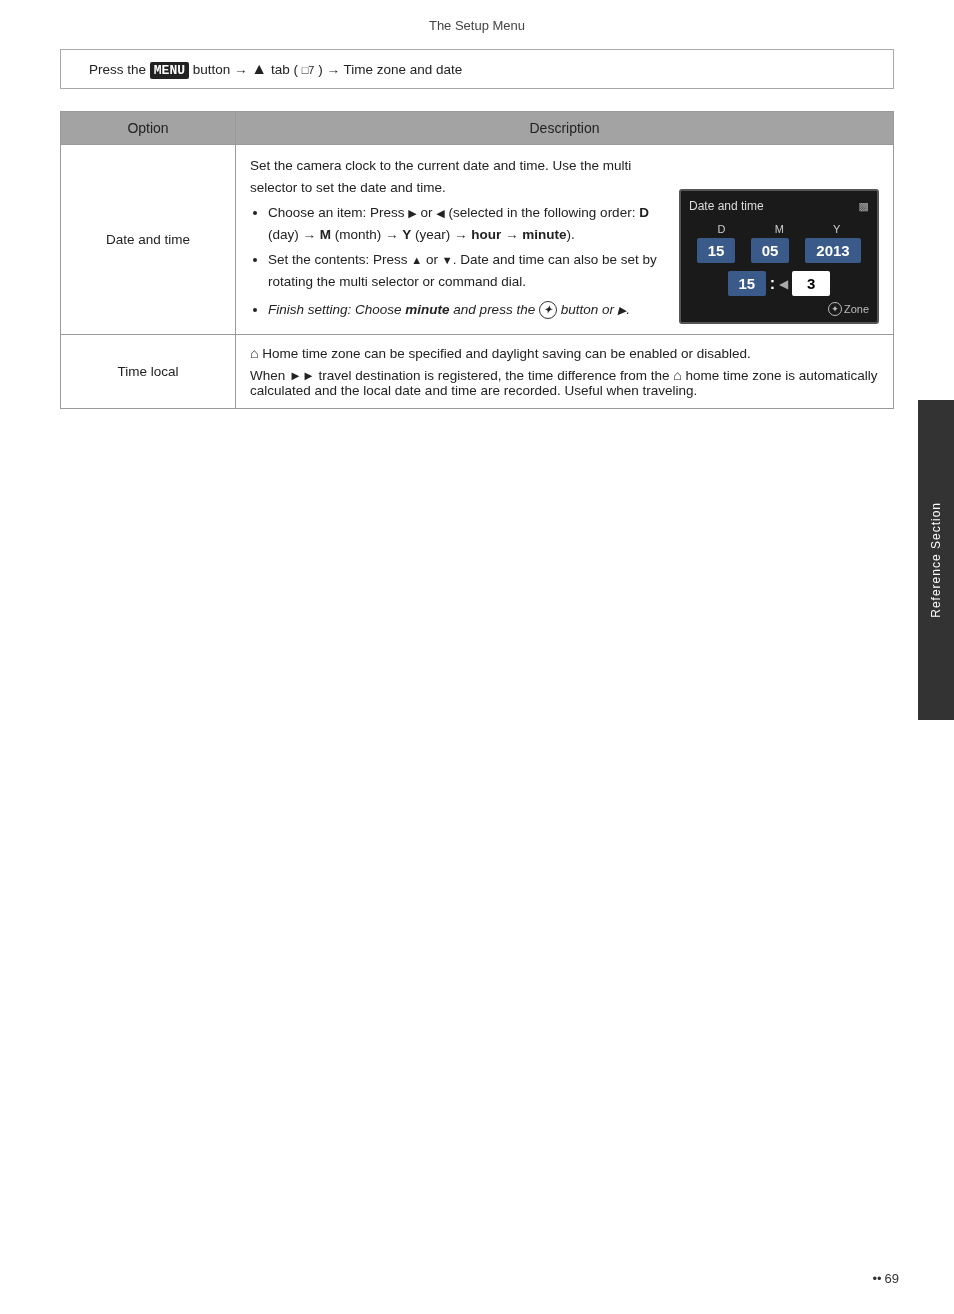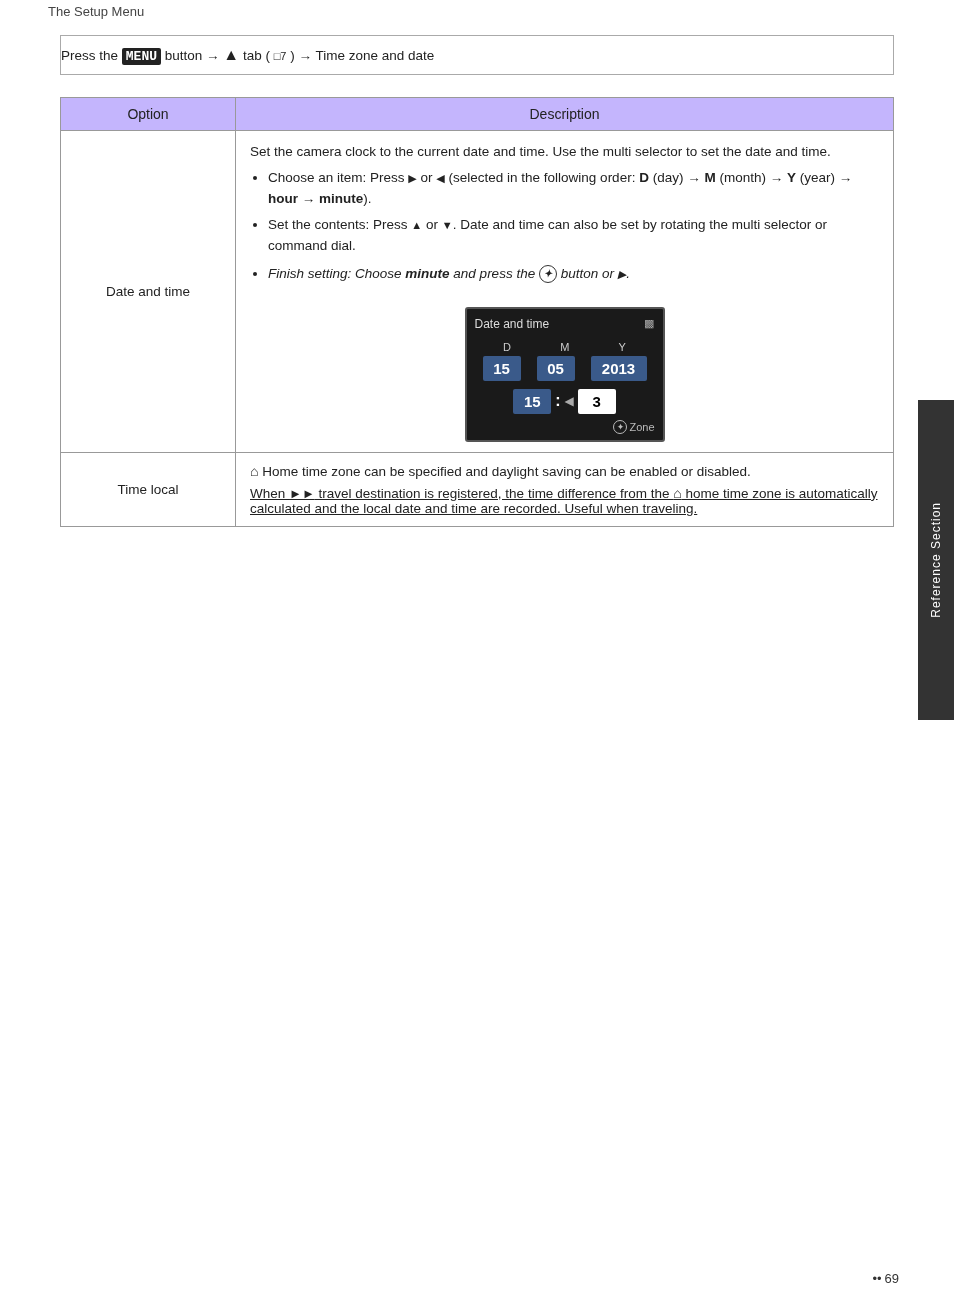--- a/index.html
+++ b/index.html
@@ -7,40 +7,40 @@
       background: #fff;
       font-family: Arial, Helvetica, sans-serif;
       font-size: 14px;
       color: #222;
       width: 954px;
       min-height: 1314px;
       position: relative;
     }
 
     .page-header {
-      text-align: left;
-      padding: 4px 48px 6px 48px;
+      text-align: center;
+      padding: 18px 48px 6px 48px;
       font-size: 13px;
       color: #444;
     }
 
     .content {
       padding: 10px 60px 60px 60px;
     }
 
     .page-title {
       font-size: 22px;
       font-weight: bold;
       margin-bottom: 18px;
       margin-top: 6px;
     }
 
     .nav-box {
       border: 1px solid #aaa;
-      padding: 10px 0;
+      padding: 10px 28px;
       margin-bottom: 22px;
       font-size: 13.5px;
       background: #fff;
     }
 
     .nav-box .menu-key {
       font-family: 'Courier New', monospace;
       font-weight: bold;
       font-size: 13px;
       background: #222;
@@ -53,21 +53,21 @@
     .main-table {
       width: 100%;
       border-collapse: collapse;
       border: 1px solid #999;
     }
 
     .main-table thead tr th {
       border: 1px solid #999;
       padding: 8px 10px;
       text-align: center;
-      background: #c4b5fd;
+      background: #a3a3a3;
       font-weight: normal;
       font-size: 14px;
     }
 
     .main-table tbody tr td {
       border: 1px solid #999;
       padding: 10px 14px;
       vertical-align: top;
       font-size: 13.5px;
     }
@@ -79,22 +79,22 @@
       font-size: 13.5px;
     }
 
     .col-desc {
       vertical-align: top;
     }
 
     
     .date-time-desc {
       display: flex;
-      flex-direction: column;
-      align-items: center;
+      flex-direction: row;
+      align-items: flex-end;
       gap: 16px;
     }
 
     .date-time-text {
       flex: 1;
       font-size: 13.5px;
       line-height: 1.6;
     }
 
     .date-time-text ul {
@@ -370,21 +370,21 @@
       </tr>
 
 
       <tr>
         <td class="col-option">Time local</td>
         <td class="col-desc">
           <p>
             <span style="font-size:14px;">⌂</span>
             Home time zone can be specified and daylight saving can be enabled or disabled.
           </p>
-          <p style="margin-top:6px;text-decoration:underline;">
+          <p style="margin-top:6px;">
             When <span style="font-size:13px;">►►</span> travel destination is registered, the time difference from the
             <span style="font-size:14px;">⌂</span>
             home time zone is automatically calculated and the local date and time are recorded. Useful when traveling.
           </p>
         </td>
       </tr>
     </tbody>
   </table>
 
 </div>

